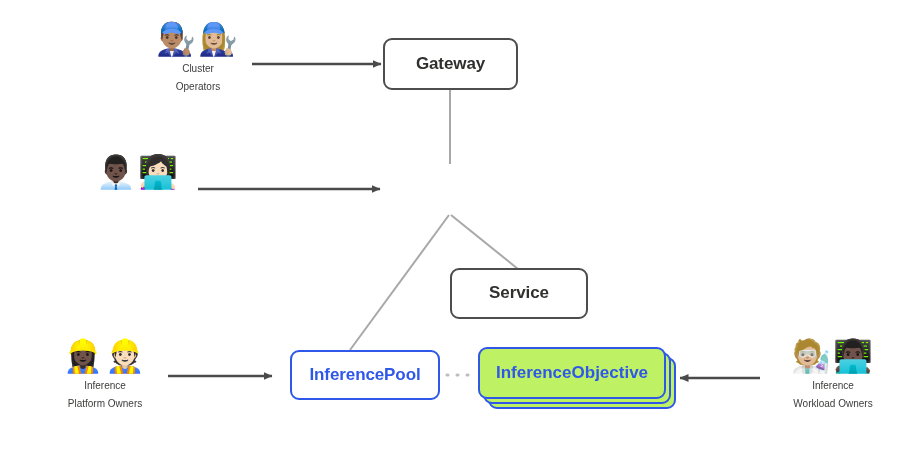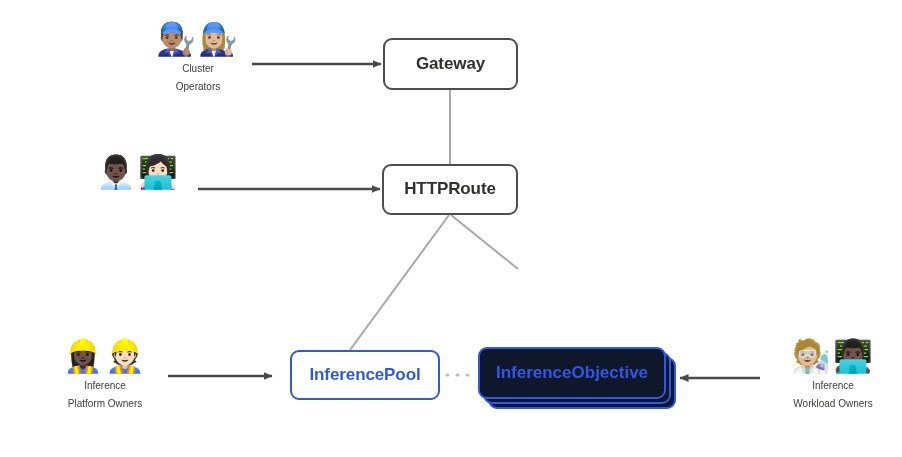--- a/index.html
+++ b/index.html
@@ -61,21 +61,21 @@
 
   
   .stack {
     position: absolute;
   }
   .stack .layer {
     position: absolute;
     box-sizing: border-box;
     border: 2.2px solid #2f58e8;
     border-radius: 9px;
-    background: #0f172a;
+    background: #bef264;
   }
   .stack .layer.front {
     display: flex;
     align-items: center;
     justify-content: center;
   }
   .stack .node-label {
     font-weight: bold;
     font-size: 17px;
     color: #2f58e8;
@@ -127,24 +127,24 @@
     <line x1="252" y1="64" x2="381" y2="64" stroke="#4a4a4a" stroke-width="2.4" marker-end="url(#arrowhead)"></line>
     <line x1="198" y1="189" x2="380" y2="189" stroke="#4a4a4a" stroke-width="2.4" marker-end="url(#arrowhead)"></line>
     <line x1="168" y1="376" x2="272" y2="376" stroke="#4a4a4a" stroke-width="2.4" marker-end="url(#arrowhead)"></line>
     <line x1="760" y1="378" x2="680" y2="378" stroke="#4a4a4a" stroke-width="2.4" marker-end="url(#arrowhead)"></line>
   </svg>
 
   <div class="node plain" style="left:383px; top:38px; width:135px; height:52px;">
     <span class="node-label">Gateway</span>
   </div>
 
-  <div class="node plain" style="left:382px; top:164px; width:136px; height:51px;">
-    <span class="node-label">HTTPRoute</span>
+
+  <div class="node plain" style="left:450px; top:268px; width:138px; height:51px;">
+    <span class="node-label">Service</span>
   </div>
-
 
   <div class="node accent" style="left:274px; top:350px; width:150px; height:50px;">
     <span class="node-label">InferencePool</span>
   </div>
 
   <div class="stack" style="left:478px; top:347px; width:198px; height:62px;">
     <div class="layer" style="left:10px; top:10px; width:188px; height:52px;"></div>
     <div class="layer" style="left:5px; top:5px; width:188px; height:52px;"></div>
     <div class="layer front" style="left:0px; top:0px; width:188px; height:52px;">
       <span class="node-label">InferenceObjective</span>

